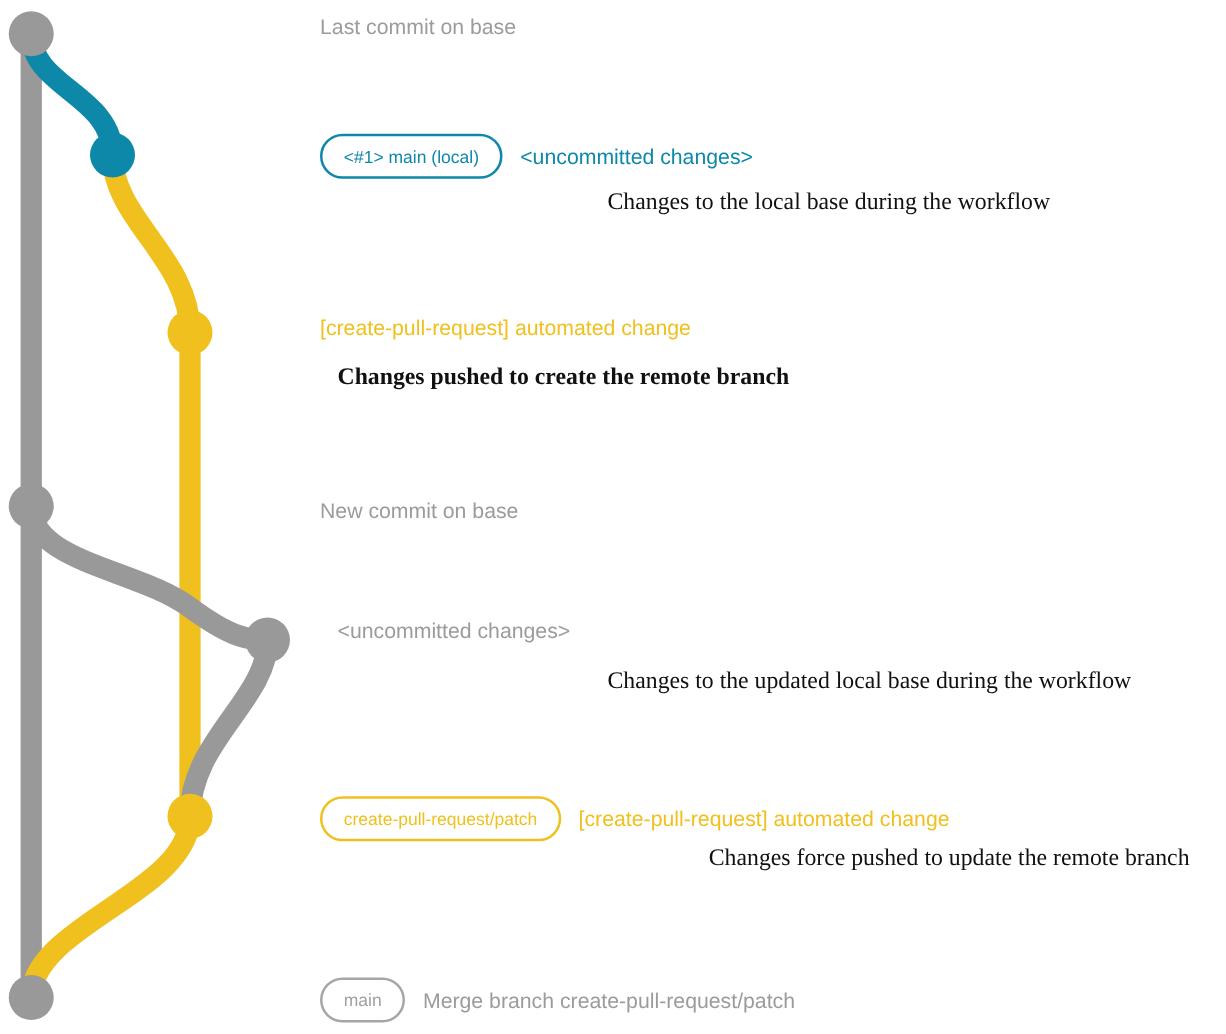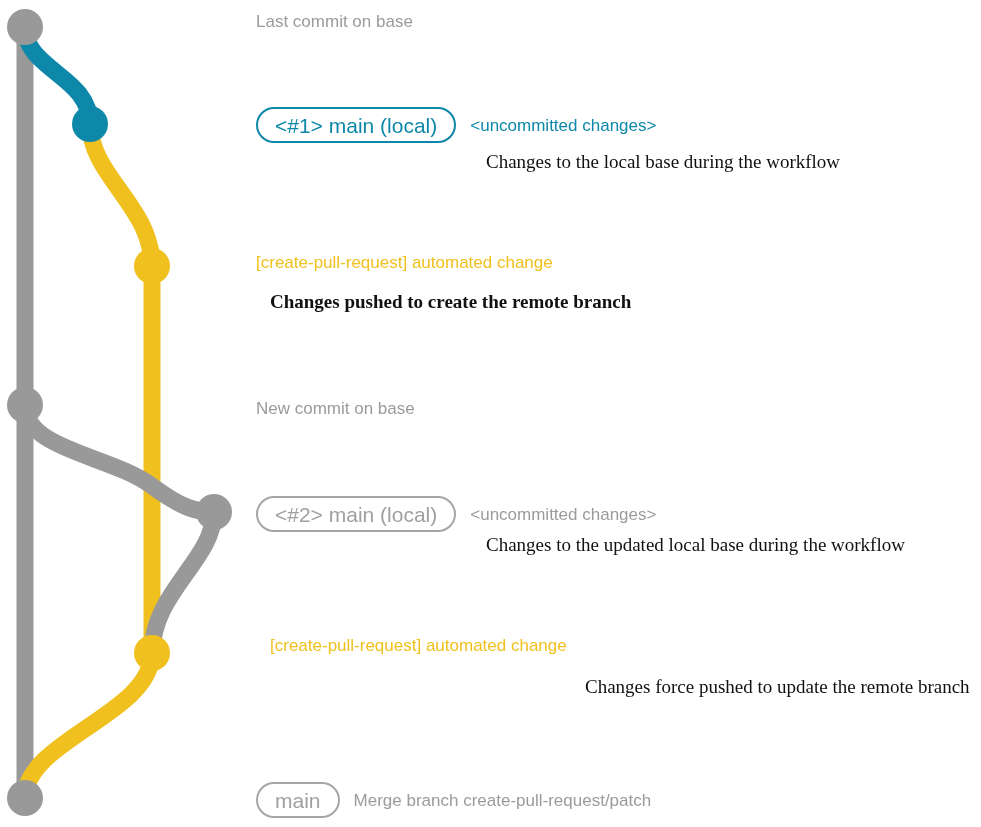--- a/index.html
+++ b/index.html
@@ -31,21 +31,21 @@
   .badge {
     display: inline-flex;
     align-items: center;
     justify-content: center;
     box-sizing: border-box;
     height: 35px;
     padding: 16px 17px;
     border: 2px solid #999999;
     border-radius: 18px;
     background: #ffffff;
-    font-size: 21px;
+    font-size: 14px;
     line-height: 1;
     color: #999999;
     font-family: "Liberation Sans", sans-serif;
   }
   .badge.teal  { border-color: #0e88a9; color: #0e88a9; }
   .badge.gold  { border-color: #efc01e; color: #efc01e; }
   .badge.gray  { border-color: #a6a6a6; color: #a0a0a0; }
   .subject {
     font-size: 17px;
     line-height: 1;
@@ -109,26 +109,26 @@
 <div class="row" style="left:256px; top:254px;">
   <span class="subject gold">[create-pull-request] automated change</span>
 </div>
 <div class="note" style="left:270px; top:292px;font-weight:bold;">Changes pushed to create the remote branch</div>
 
 <div class="row" style="left:256px; top:400px;text-align:center;">
   <span class="subject gray">New commit on base</span>
 </div>
 
 <div class="row" style="left:256px; top:496px;">
-  <span class="badge gray">&lt;#2&gt; main (local)</span>
   <span class="subject gray spaced">&lt;uncommitted changes&gt;</span>
 </div>
 <div class="note" style="left:486px; top:535px;">Changes to the updated local base during the workflow</div>
 
 <div class="row" style="left:256px; top:637px;">
+  <span class="badge gold">create-pull-request/patch</span>
   <span class="subject gold spaced">[create-pull-request] automated change</span>
 </div>
-<div class="note" style="left:585px; top:677px;">Changes force pushed to update the remote branch</div>
+<div class="note" style="left:567px; top:677px;">Changes force pushed to update the remote branch</div>
 
 <div class="row" style="left:256px; top:782px;align-items:center;">
   <span class="badge gray">main</span>
   <span class="subject gray spaced">Merge branch create-pull-request/patch</span>
 </div>
 
 </body></html>

